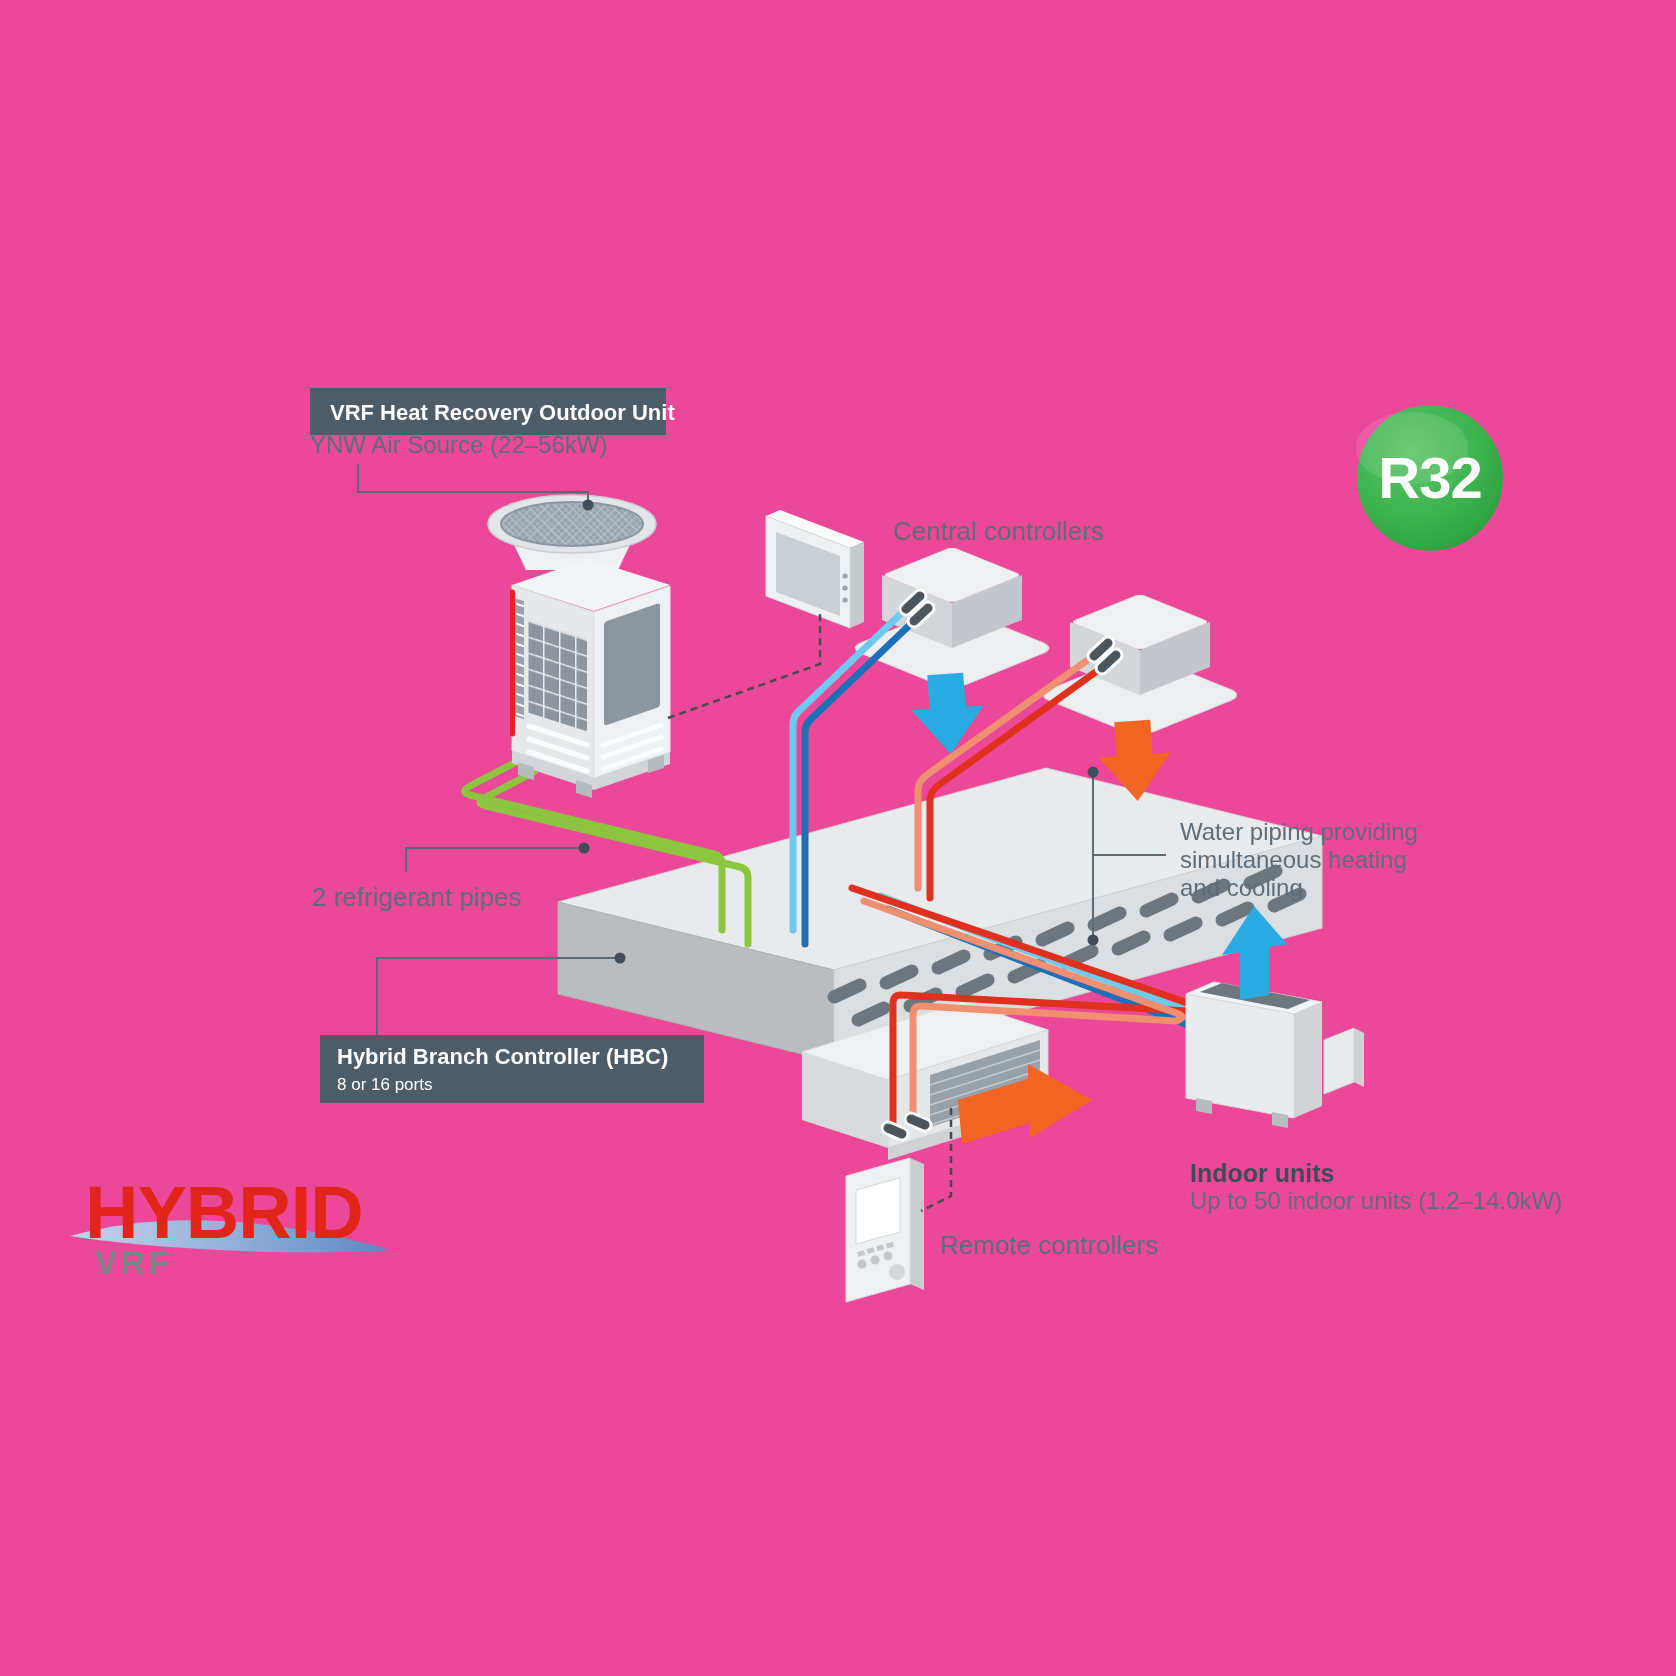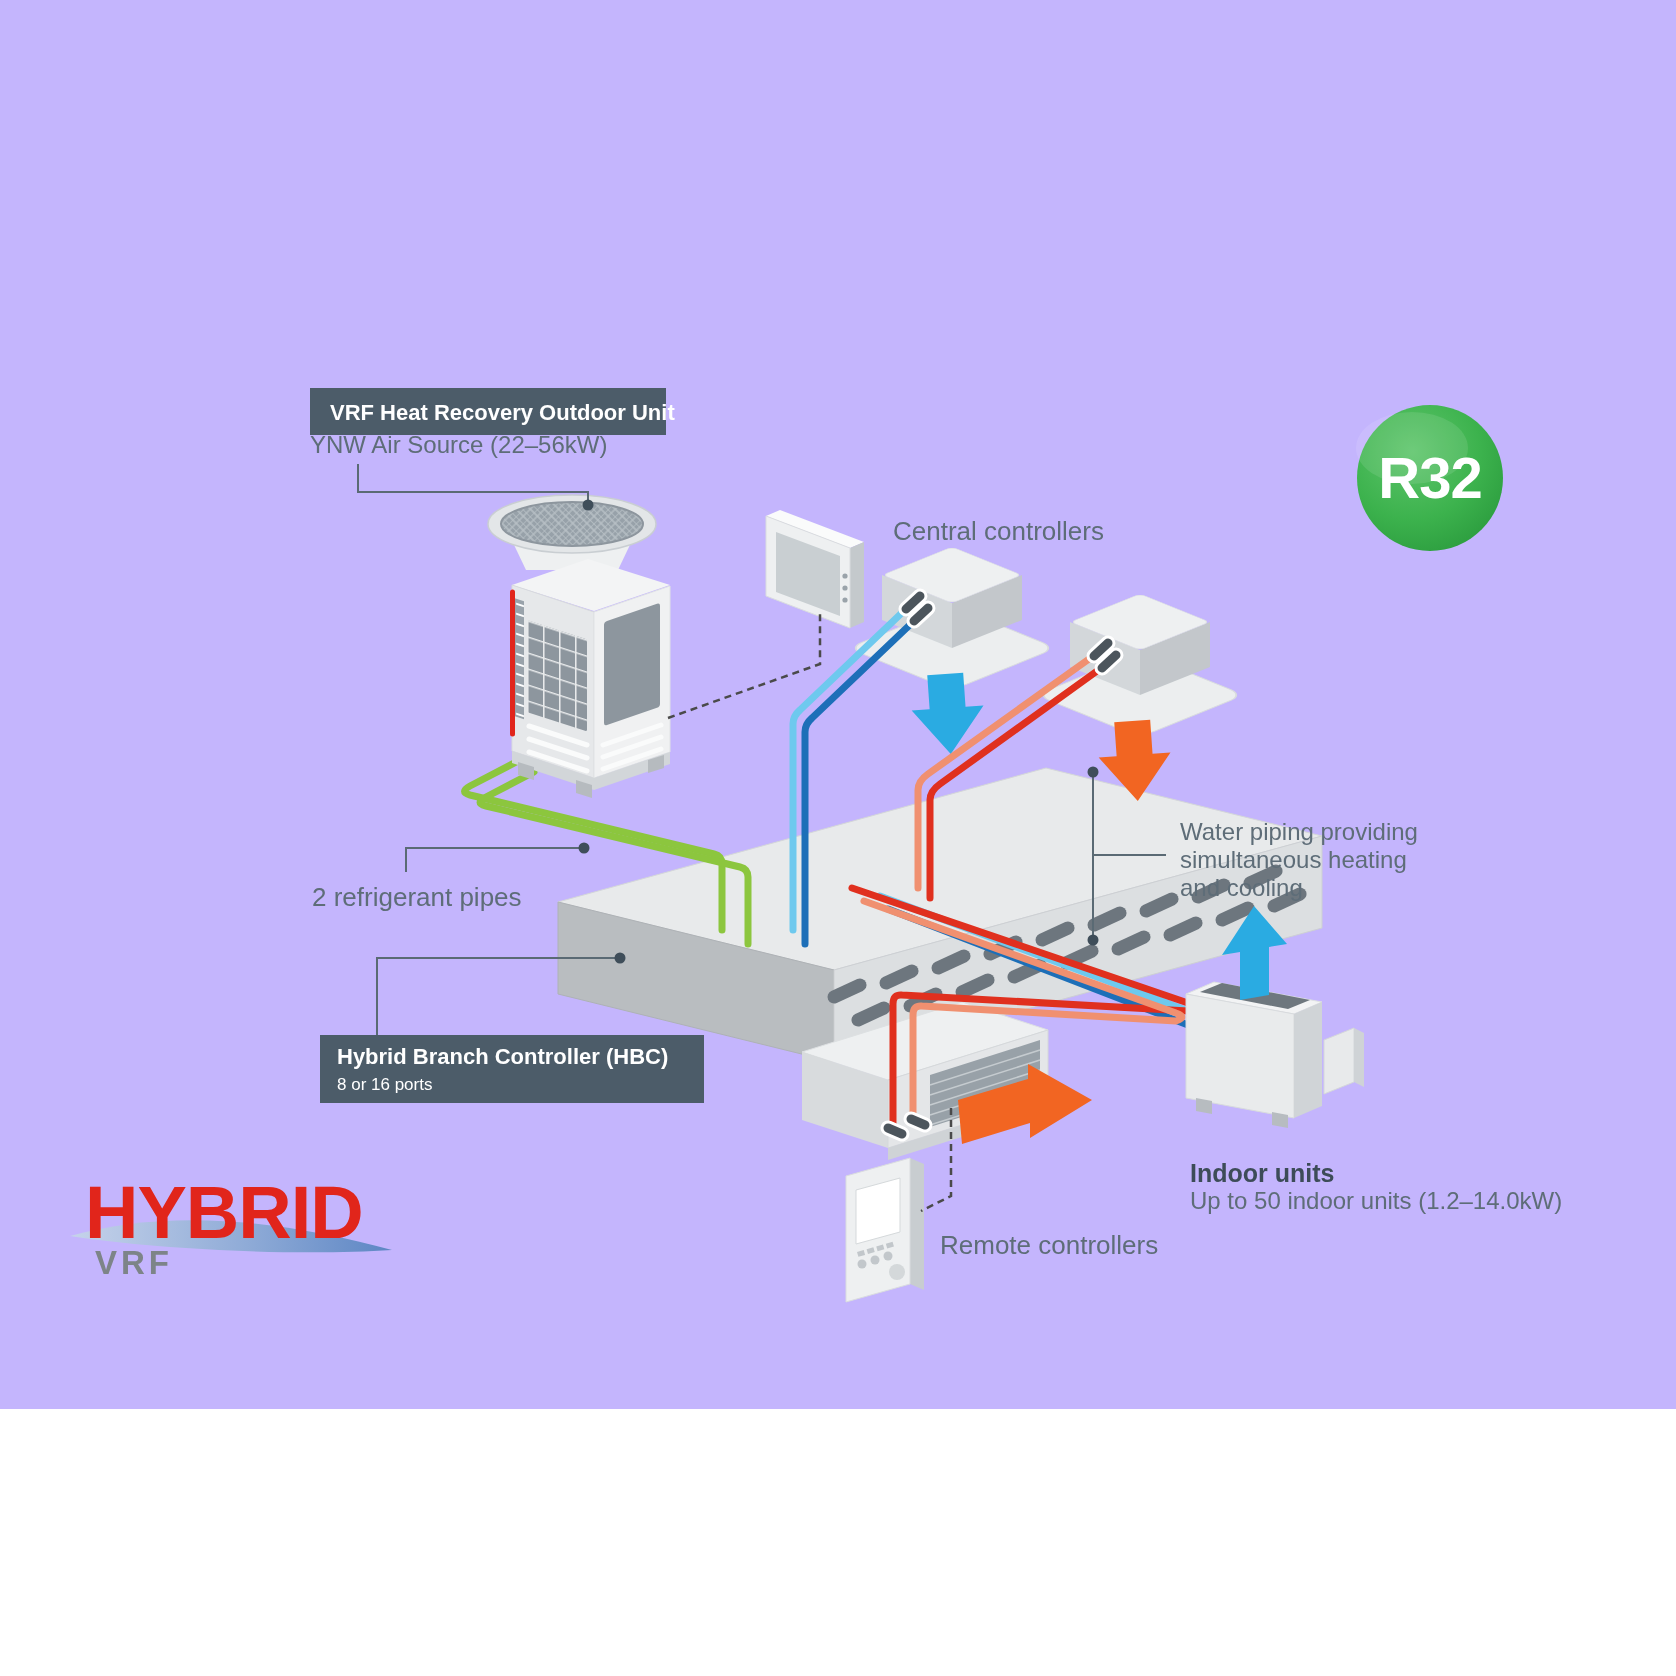--- a/index.html
+++ b/index.html
@@ -1,16 +1,16 @@
 <!DOCTYPE html>
 <html><head>
 <meta charset="utf-8">
 <style>
   html,body{margin:0;padding:0;background:#ffffff;}
-  .canvas{position:relative;width:1676px;height:1409px;background:#c4b5fd;overflow:hidden;
+  .canvas{position:relative;width:1676px;height:1676px;background:#ec4899;overflow:hidden;
           font-family:"Liberation Sans", sans-serif;}
   svg text{font-family:"Liberation Sans", sans-serif;}
   .box-title{font-weight:bold;font-size:22px;fill:#ffffff;}
   .box-sub{font-size:17px;fill:#ffffff;}
   .annot{font-size:24px;fill:#5e6d78;}
   .annot-lg{font-size:26px;fill:#5e6d78;}
   .strong{font-weight:bold;font-size:25px;fill:#3d4c58;}
   .badge-txt{font-weight:bold;font-size:58px;fill:#ffffff;letter-spacing:-1px;}
   .logo-main{font-weight:bold;font-size:74px;letter-spacing:-1px;}
   .logo-sub{font-weight:bold;font-size:33px;fill:#7d8488;letter-spacing:4px;}

